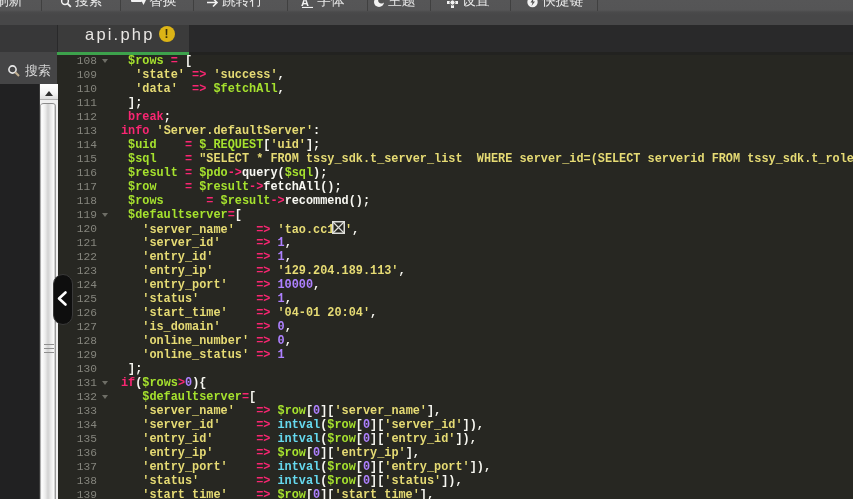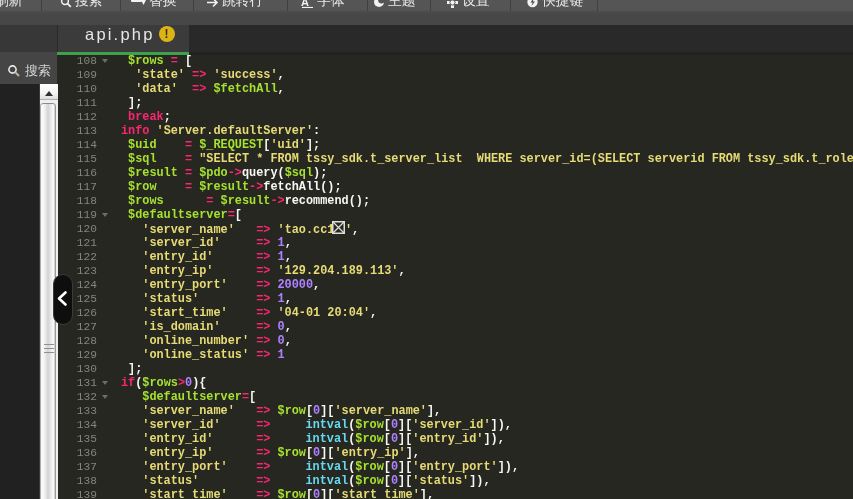--- a/index.html
+++ b/index.html
@@ -25,21 +25,21 @@
   #sbar{position:absolute;left:38.5px;top:32px;width:19px;height:415px;background:#efefef;border-left:1px solid #3a3a3a;box-sizing:border-box;}
   #sbtn{position:absolute;left:0;top:0;width:18px;height:14.5px;background:linear-gradient(180deg,#ffffff 0%,#f4f4f4 60%,#dddddd 100%);border-bottom:1px solid #b0b0b0;}
   #sbtn .arr{position:absolute;left:5px;top:7px;width:0;height:0;border-left:4.5px solid transparent;border-right:4.5px solid transparent;border-bottom:5px solid #2e2e2e;}
   #shandle{position:absolute;left:0.5px;top:19px;width:16px;height:396px;border-radius:4px 4px 0 0;background:linear-gradient(90deg,#848484 0%,#ffffff 10%,#ededed 32%,#d2d2d2 50%,#e9e9e9 68%,#fbfbfb 86%,#7d7d7d 100%);border-top:1px solid #8a8a8a;}
   .grip{position:absolute;left:3.5px;width:10px;height:1px;background:#8f8f8f;}
   
   #drawer{position:absolute;left:53px;top:274px;width:18px;height:49px;background:#0e0e0e;border:1px solid #3a3a3a;border-radius:10px;z-index:26;}
   
   #nums{position:absolute;left:0;top:54.2px;width:97px;text-align:right;font-size:11.2px;line-height:14px;color:#85857d;white-space:pre;z-index:5;transform:translateZ(0);}
   #code{position:absolute;left:113.8px;top:53.5px;font-size:11.86px;line-height:14px;color:#f8f8f2;white-space:pre;z-index:4;transform:translateZ(0);font-weight:bold;}
-  .g{color:#a6e22e;} .p{color:#f92672;} .y{color:#e6db74;} .w{color:#f8f8f2;} .c{color:#66d9ef;margin-left:28px;} .n{color:#ae81ff;}
+  .g{color:#a6e22e;} .p{color:#f92672;} .y{color:#e6db74;} .w{color:#f8f8f2;} .c{color:#66d9ef;} .n{color:#ae81ff;}
   .fold{position:absolute;width:0;height:0;border-left:3.5px solid transparent;border-right:3.5px solid transparent;border-top:4.5px solid #6e6e66;z-index:6;}
   .boxg{display:inline-block;width:12.5px;height:13px;position:relative;top:-0.5px;margin-left:-2px;margin-right:0;vertical-align:-2.5px;}
 </style>
 </head>
 <body>
 
 <div id="nums">108
 109
 110
 111
@@ -84,21 +84,21 @@
   <span class="g">$row</span>    <span class="p">=</span> <span class="g">$result</span><span class="p">-&gt;</span><span class="w">fetchAll();</span>
   <span class="g">$rows</span>      <span class="p">=</span> <span class="g">$result</span><span class="p">-&gt;</span><span class="w">recommend();</span>
   <span class="g">$defaultserver</span><span class="p">=</span><span class="w">[</span>
     <span class="y">'server_name'</span>   <span class="p">=&gt;</span> <span class="y">'tao.cc1</span><span class="boxg"><svg width="13" height="13">
         <rect x="0.75" y="0.75" width="11.5" height="11.5" fill="none" stroke="#dededa" stroke-width="1.5"></rect>
         <path d="M1 1 L12 12 M12 1 L1 12" stroke="#dededa" stroke-width="1.2"></path>
       </svg></span><span class="y">'</span><span class="w">,</span>
     <span class="y">'server_id'</span>     <span class="p">=&gt;</span> <span class="n">1</span><span class="w">,</span>
     <span class="y">'entry_id'</span>      <span class="p">=&gt;</span> <span class="n">1</span><span class="w">,</span>
     <span class="y">'entry_ip'</span>      <span class="p">=&gt;</span> <span class="y">'129.204.189.113'</span><span class="w">,</span>
-    <span class="y">'entry_port'</span>    <span class="p">=&gt;</span> <span class="n">20000</span><span class="w">,</span>
+    <span class="y">'entry_port'</span>    <span class="p">=&gt;</span> <span class="n">10000</span><span class="w">,</span>
     <span class="y">'status'</span>        <span class="p">=&gt;</span> <span class="n">1</span><span class="w">,</span>
     <span class="y">'start_time'</span>    <span class="p">=&gt;</span> <span class="y">'04-01 20:04'</span><span class="w">,</span>
     <span class="y">'is_domain'</span>     <span class="p">=&gt;</span> <span class="n">0</span><span class="w">,</span>
     <span class="y">'online_number'</span> <span class="p">=&gt;</span> <span class="n">0</span><span class="w">,</span>
     <span class="y">'online_status'</span> <span class="p">=&gt;</span> <span class="n">1</span>
   <span class="w">];</span>
  <span class="p">if</span><span class="w">(</span><span class="g">$rows</span><span class="p">&gt;</span><span class="n">0</span><span class="w">){</span>
     <span class="g">$defaultserver</span><span class="p">=</span><span class="w">[</span>
     <span class="y">'server_name'</span>   <span class="p">=&gt;</span> <span class="g">$row</span><span class="w">[</span><span class="n">0</span><span class="w">][</span><span class="y">'server_name'</span><span class="w">],</span>
     <span class="y">'server_id'</span>     <span class="p">=&gt;</span> <span class="c">intval</span><span class="w">(</span><span class="g">$row</span><span class="w">[</span><span class="n">0</span><span class="w">][</span><span class="y">'server_id'</span><span class="w">]),</span>

